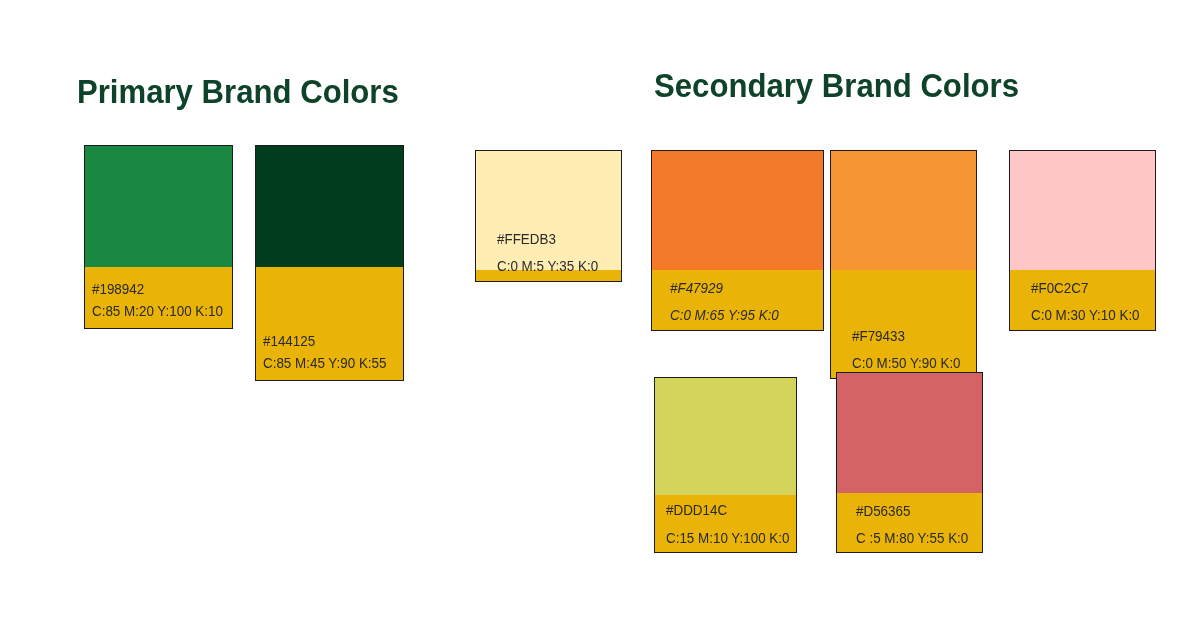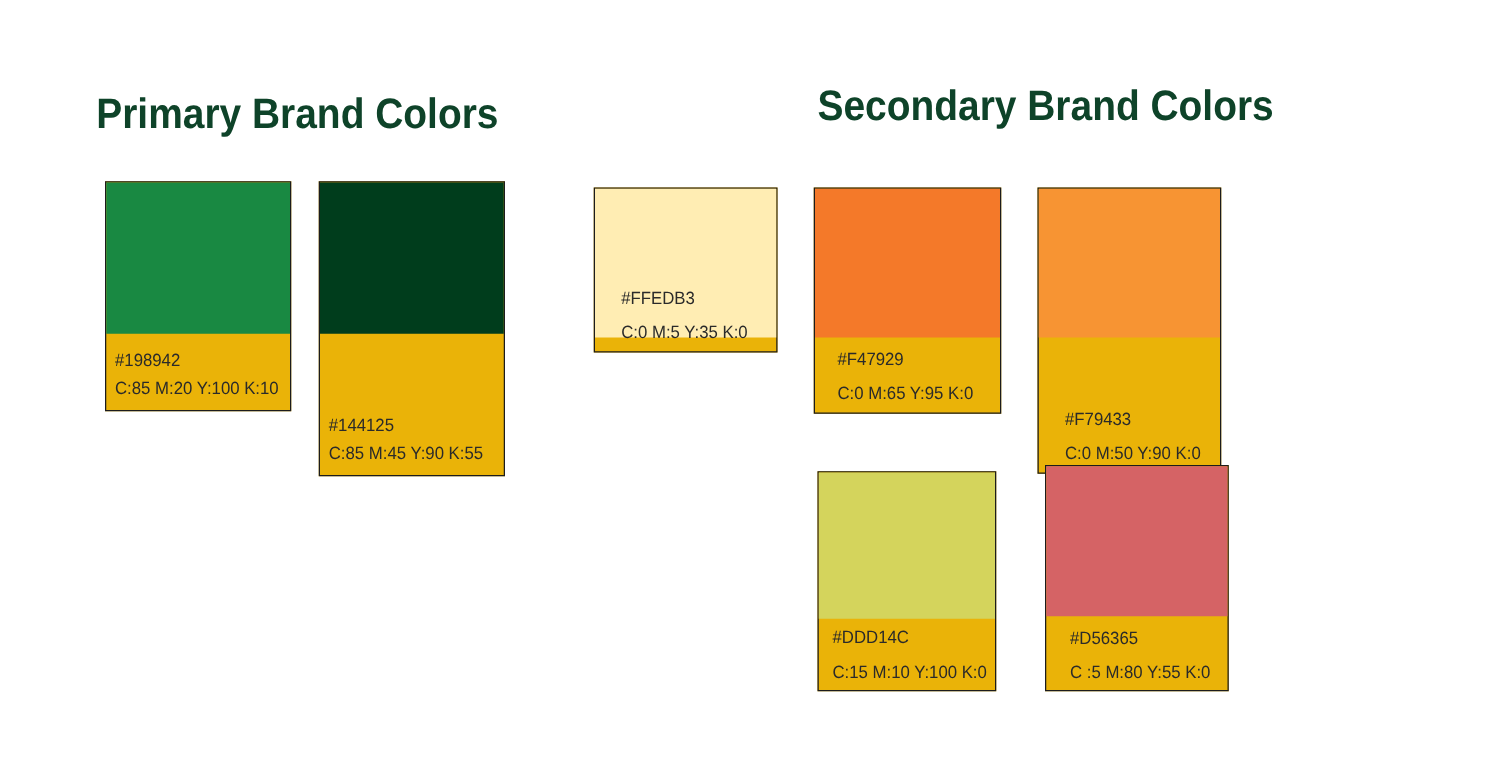--- a/index.html
+++ b/index.html
@@ -51,21 +51,21 @@
     line-height: 14.2px;
     transform: scaleX(0.945);
     transform-origin: left top;
     white-space: nowrap;
   }
 
   
   .c1 { left: 68px;  top: 145px; width: 149px; height: 184px; }
   .c2 { left: 239px; top: 145px; width: 149px; height: 236px; }
   .c3 { left: 459px; top: 150px; width: 147px; height: 132px; }
-  .c4 { left: 635px; top: 150px; width: 150px; height: 181px; }
+  .c4 { left: 635px; top: 150px; width: 173px; height: 181px; font-style: italic; }
   .c5 { left: 814px; top: 150px; width: 147px; height: 229px; }
   .c6 { left: 993px; top: 150px; width: 147px; height: 181px; }
   .c7 { left: 638px; top: 377px; width: 143px; height: 176px; }
   .c8 { left: 820px; top: 372px; width: 147px; height: 181px; }
 
   .c1 .swatch-color, .c2 .swatch-color { height: 121px; }
   .c3 .swatch-color, .c4 .swatch-color,
   .c5 .swatch-color, .c6 .swatch-color { height: 119px; }
   .c7 .swatch-color { height: 117px; }
   .c8 .swatch-color { height: 120px; }
@@ -129,20 +129,27 @@
   </div>
 
   <div class="swatch-card c5">
     <div class="swatch-color" style="background-color: rgb(247, 148, 51);"></div>
     <div class="swatch-meta">
       <div class="swatch-hex">#F79433</div>
       <div class="swatch-cmyk">C:0 M:50 Y:90 K:0</div>
     </div>
   </div>
 
+  <div class="swatch-card c6">
+    <div class="swatch-color" style="background-color: rgb(255, 198, 198);"></div>
+    <div class="swatch-meta">
+      <div class="swatch-hex">#F0C2C7</div>
+      <div class="swatch-cmyk">C:0 M:30 Y:10 K:0</div>
+    </div>
+  </div>
 
   <div class="swatch-card c7">
     <div class="swatch-color" style="background-color: rgb(212, 212, 92);"></div>
     <div class="swatch-meta">
       <div class="swatch-hex">#DDD14C</div>
       <div class="swatch-cmyk">C:15 M:10 Y:100 K:0</div>
     </div>
   </div>
 
   <div class="swatch-card c8">

